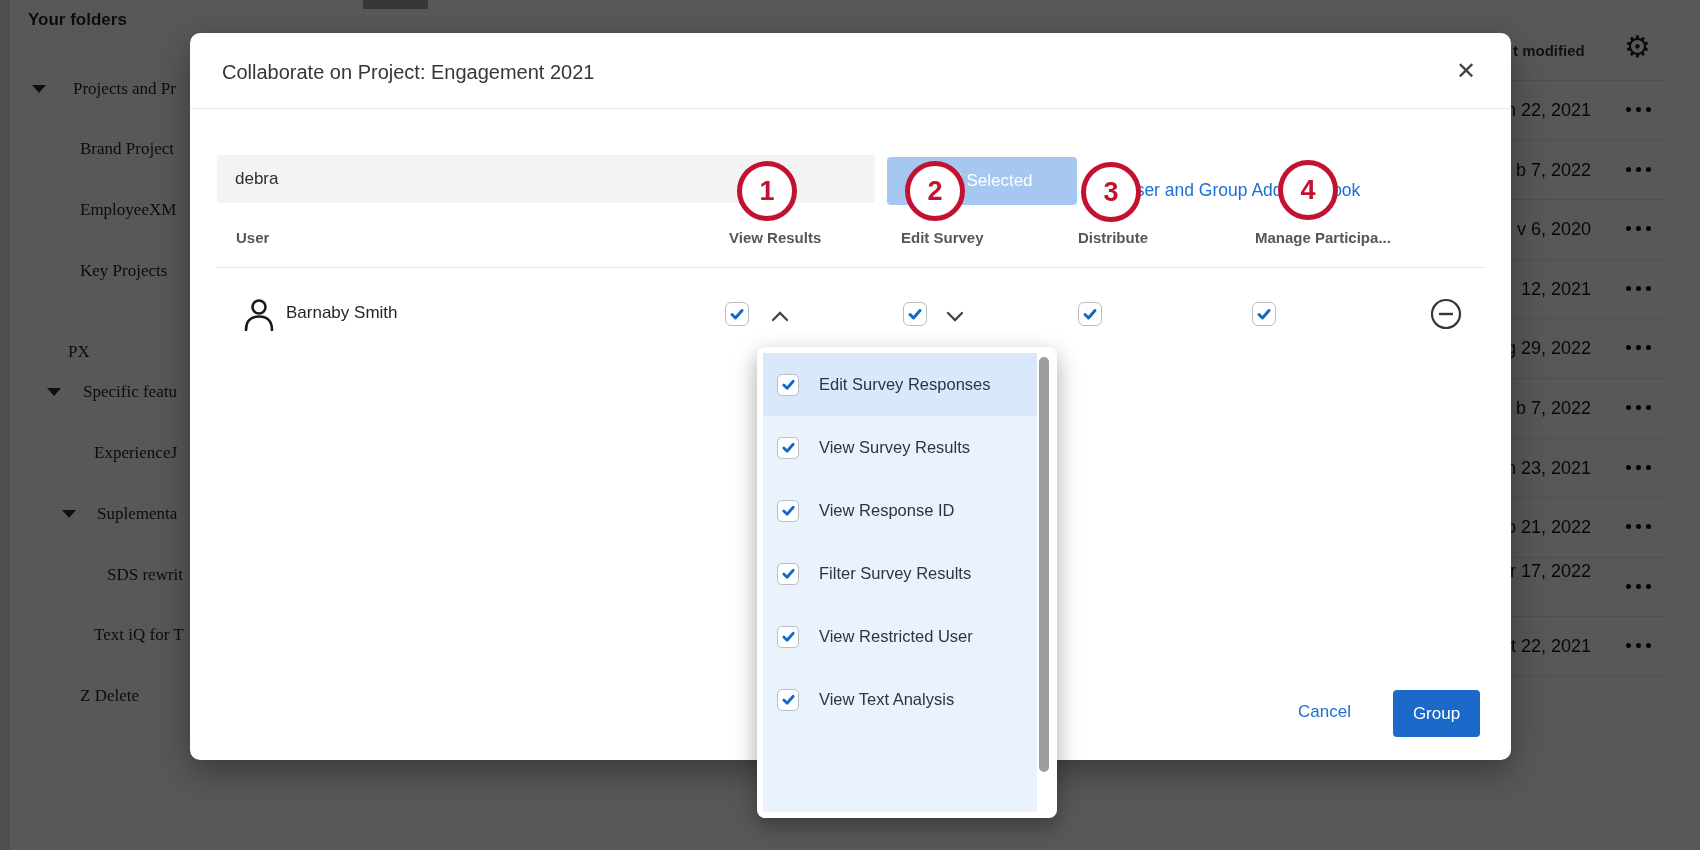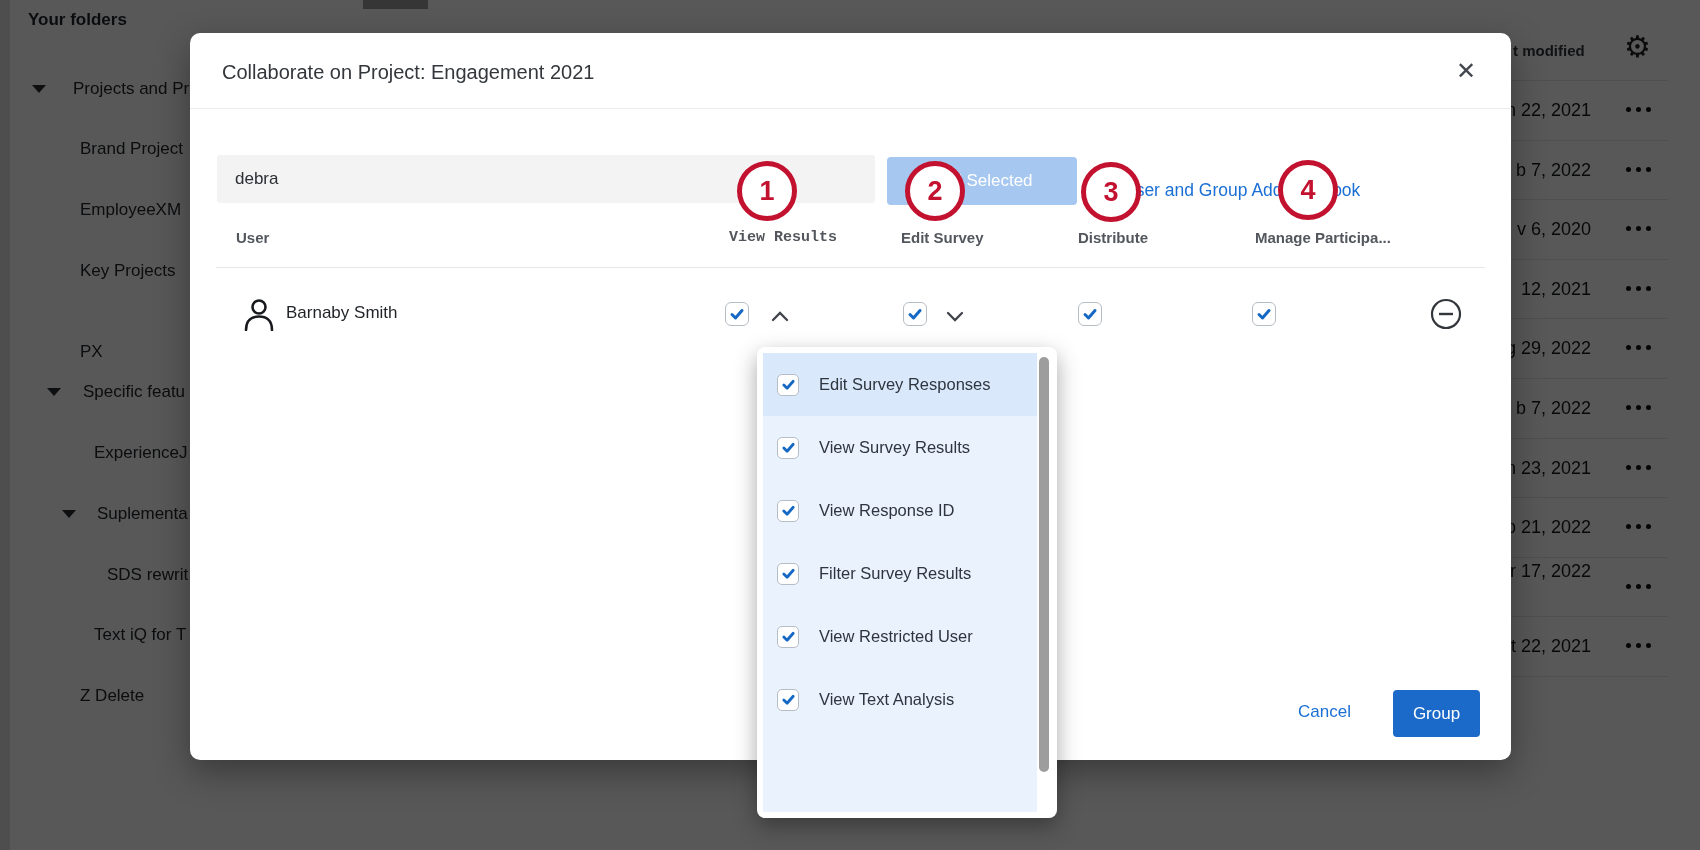--- a/index.html
+++ b/index.html
@@ -8,21 +8,21 @@
     font-family:"Liberation Sans", sans-serif;
     position:relative; overflow:hidden; background:#fff;
   }
 
   
   #bg-page { position:absolute; inset:0; background:#fff; }
   .edge-strip { position:absolute; left:0; top:0; width:10px; height:850px; background:#e3e3e3; }
   .top-dark-block { position:absolute; left:363px; top:0; width:65px; height:9px; background:#9e9e9e; }
   .folders-title { position:absolute; left:28px; top:10px; font-size:17px; font-weight:bold; color:#1f2328; }
   .s-item { position:absolute; height:24px; display:flex; align-items:center; cursor:pointer; }
-  .s-item .lbl { font-size:17px; color:#23262b; white-space:nowrap; }
+  .s-item .lbl { font-size:17px; color:#23262b; white-space:nowrap;font-family:Liberation Serif, serif; }
   .caret { position:absolute; width:0; height:0; border-left:7px solid transparent;
            border-right:7px solid transparent; border-top:8px solid #2a2d31; }
   .modified-header { position:absolute; left:1513px; top:42px; font-size:15px; font-weight:bold; color:#32363b; white-space:nowrap; }
   .gear { position:absolute; left:1624px; top:32px; font-size:30px; color:#222; line-height:1; }
   .bg-sep { position:absolute; left:1490px; width:178px; height:1px; background:#e6e6e6; }
   .bg-date { position:absolute; width:110px; text-align:right; font-size:18px; color:#15181c; white-space:nowrap; }
   .dots { position:absolute; display:flex; gap:5px; align-items:center; cursor:pointer; }
   .dots i { width:5px; height:5px; border-radius:50%; background:#111; }
 
   
@@ -92,21 +92,21 @@
       <div class="s-item" style="top: 137px; left: 0px;">
         <div class="lbl" style="position: absolute; left: 80px;">Brand Project</div>
       </div>
       <div class="s-item" style="top: 198px; left: 0px;">
         <div class="lbl" style="position: absolute; left: 80px;">EmployeeXM</div>
       </div>
       <div class="s-item" style="top: 259px; left: 0px;">
         <div class="lbl" style="position: absolute; left: 80px;">Key Projects</div>
       </div>
       <div class="s-item" style="top: 320px; left: 0px;">
-        <div class="lbl" style="position: absolute; left: 80px; margin-top: 40px;">PX</div>
+        <div class="lbl" style="position: absolute; left: 68px; margin-top: 40px;">PX</div>
       </div>
       <div class="s-item" style="top: 380px; left: 0px;">
         <div class="caret" style="left: 47px; top: 8px;"></div>
         <div class="lbl" style="position: absolute; left: 83px;">Specific featu</div>
       </div>
       <div class="s-item" style="top: 441px; left: 0px;">
         <div class="lbl" style="position: absolute; left: 94px;">ExperienceJ</div>
       </div>
       <div class="s-item" style="top: 502px; left: 0px;">
         <div class="caret" style="left: 62px; top: 8px;"></div>
@@ -212,21 +212,21 @@
   <a class="ab-link">User and Group Address Book</a>
 
   <div id="annotations">
       <div class="annot" style="left: 547px; top: 128px;">1</div>
       <div class="annot" style="left: 715px; top: 128px;">2</div>
       <div class="annot" style="left: 891px; top: 129px;">3</div>
       <div class="annot" style="left: 1088px; top: 127px;">4</div>
     </div>
   <div id="col-headers">
       <div class="col-hdr" style="left: 46px;">User</div>
-      <div class="col-hdr" style="left: 539px; font-family: Liberation Mono, monospace;">View Results</div>
+      <div class="col-hdr" style="left: 539px;">View Results</div>
       <div class="col-hdr" style="left: 711px;">Edit Survey</div>
       <div class="col-hdr" style="left: 888px;">Distribute</div>
       <div class="col-hdr" style="left: 1065px;">Manage Participa...</div>
     </div>
   <div class="row-divider"></div>
 
   <div>
     <span class="person-ic">
       <svg width="32" height="34" viewBox="0 0 32 34">
         <circle cx="16" cy="10" r="6.5" fill="none" stroke="#17191d" stroke-width="2.6"></circle>

